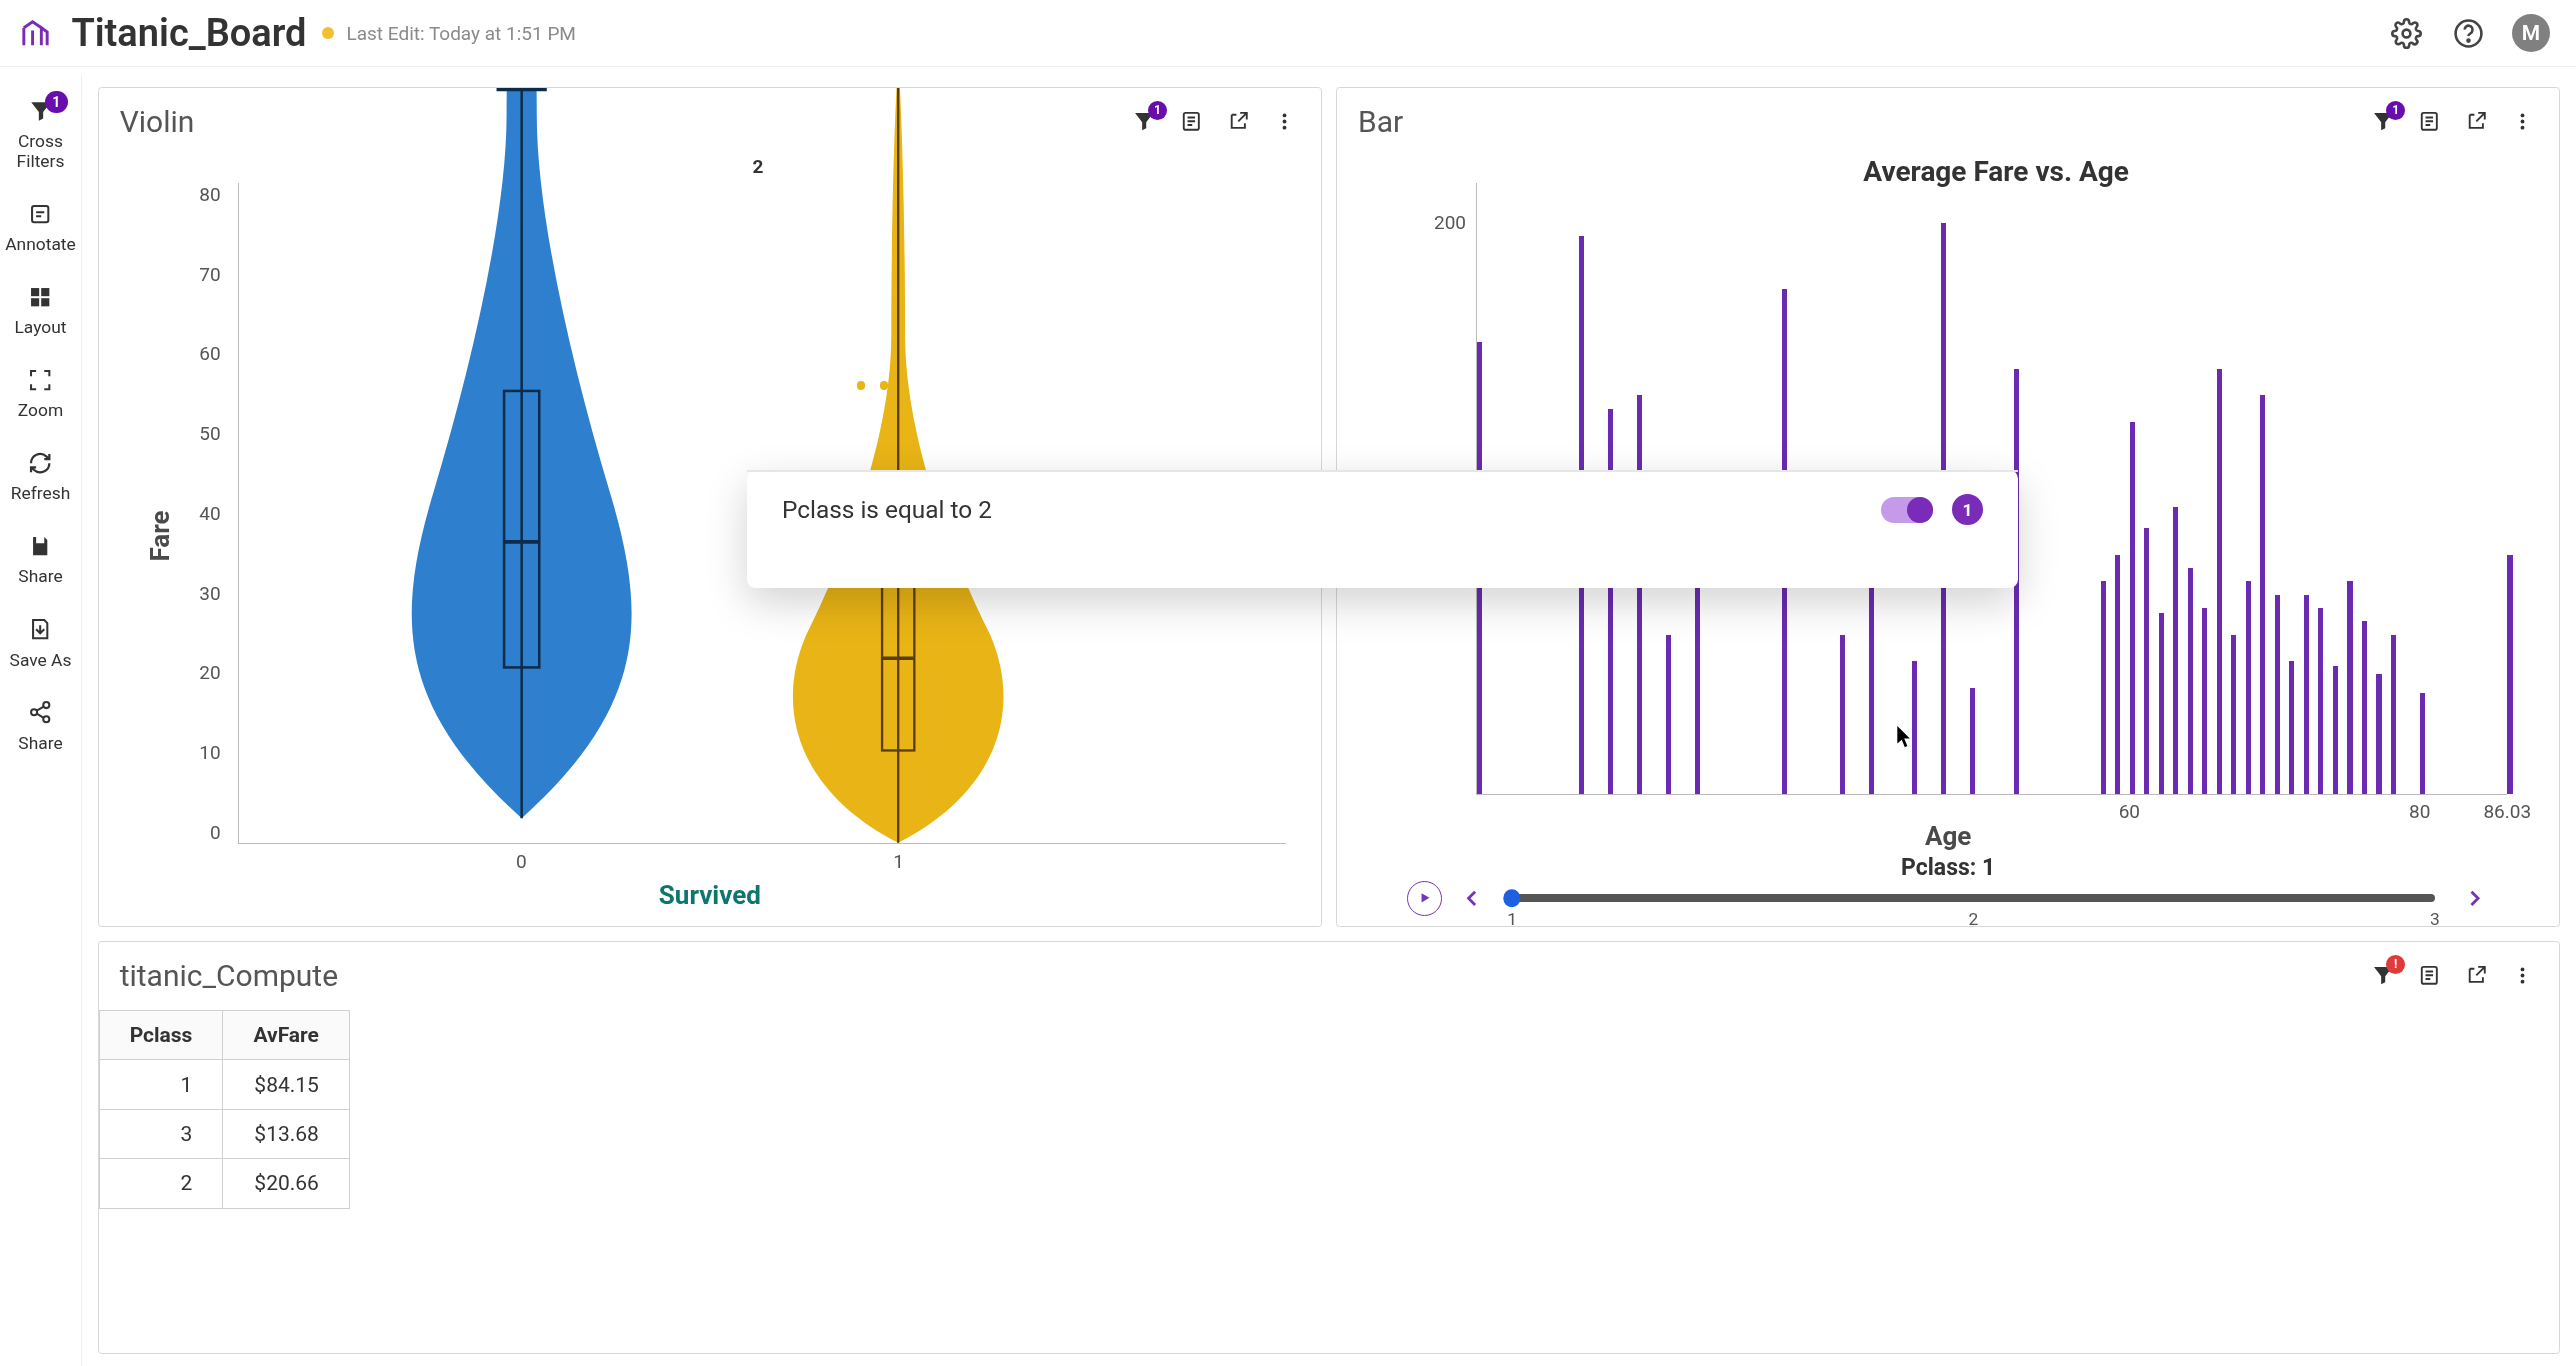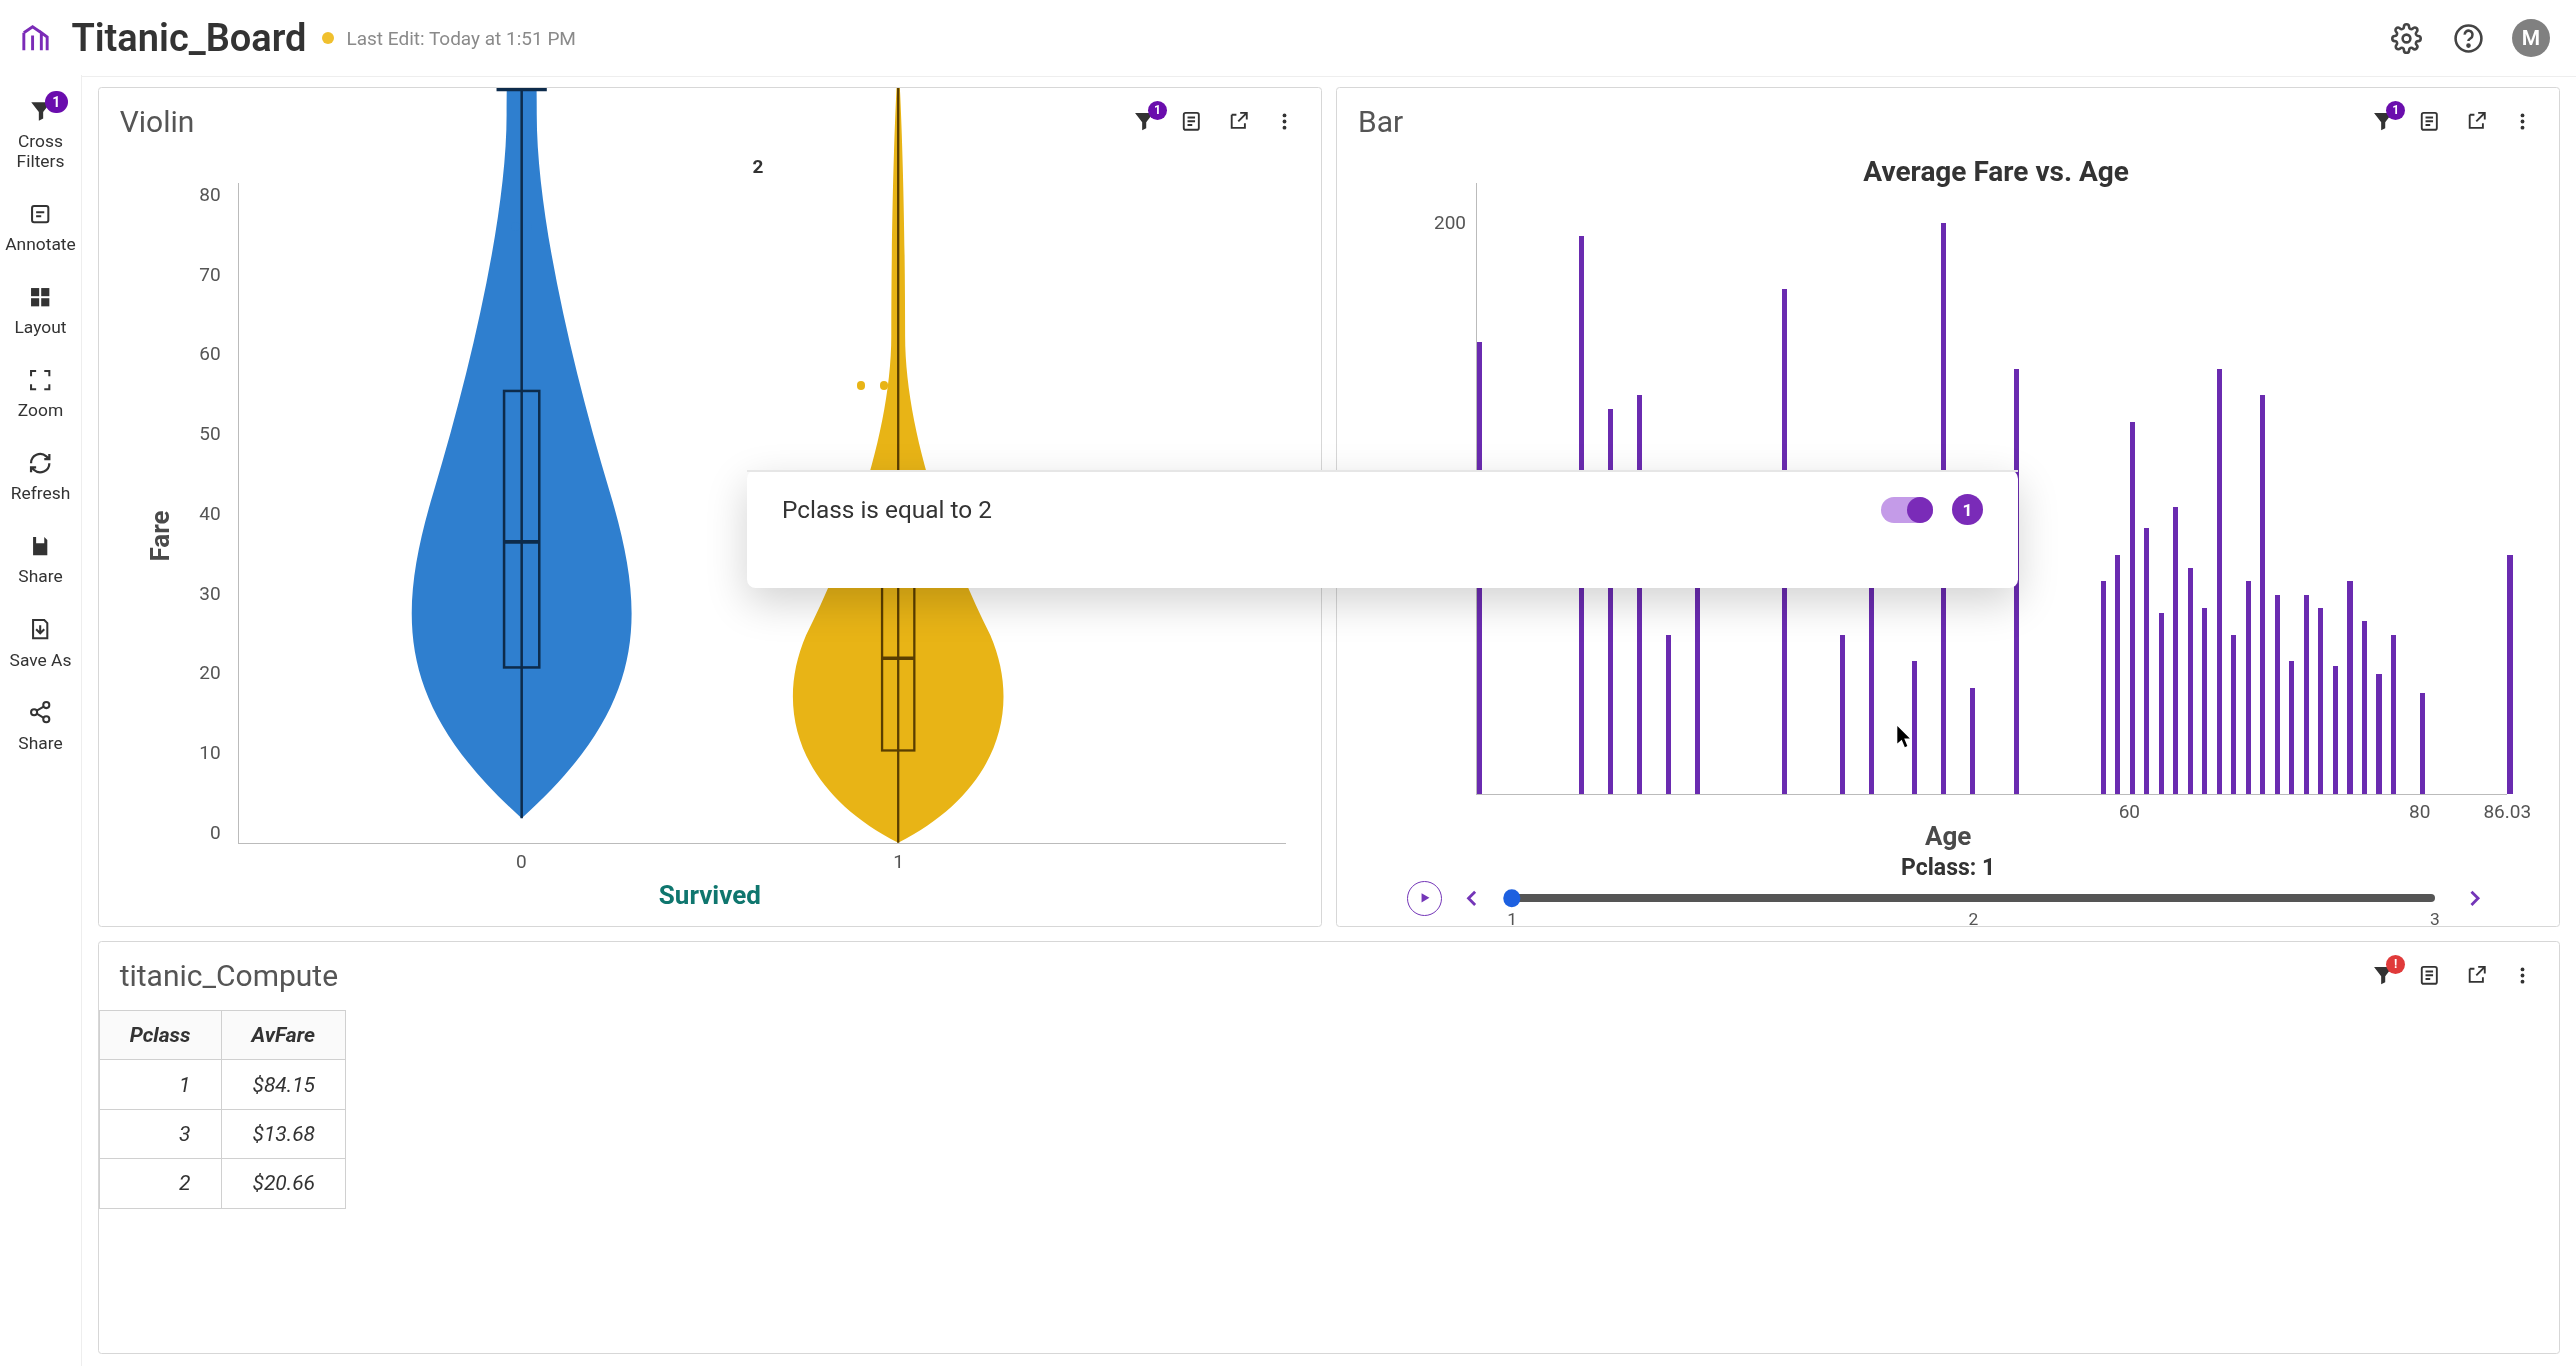--- a/index.html
+++ b/index.html
@@ -1,19 +1,19 @@
 <!DOCTYPE html>
 <html style="font-size:14px"><head>
 <meta charset="utf-8">
 <style>
 * { box-sizing: border-box; margin: 0; padding: 0; font-family: -apple-system, BlinkMacSystemFont, "Segoe UI", Roboto, Helvetica, Arial, sans-serif; }
 body { background:#fff; color:#222; width:2576px; height:1366px; position:relative; }
 
 
-.topbar { display:flex; align-items:center; height:77px; padding:0 26px 0 15.7px; border-bottom:0.9px solid #eee; }
+.topbar { display:flex; align-items:center; height:67px; padding:0 26px 0 15.7px; border-bottom:0.9px solid #eee; }
 .logo { width:40px; height:40px; margin-right:15.7px; color:#7b2bb7; display:flex; align-items:center; justify-content:center; }
 .board-name { font-size:38px; font-weight:600; color:#333; }
 .edit-dot { width:12.2px; height:12.2px; border-radius:50%; background:#f0c02e; margin:0 12.2px 0 15.7px; display:inline-block; }
 .last-edit { font-size:19px; color:#8a8a8a; }
 .top-actions { margin-left:auto; display:flex; align-items:center; gap:24.4px; }
 .icon-btn { width:38px; height:38px; display:flex; align-items:center; justify-content:center; color:#444; cursor:pointer; border-radius:5.2px; }
 .avatar { width:38px; height:38px; border-radius:50%; background:#808080; color:#fff; display:flex; align-items:center; justify-content:center; font-size:21px; font-weight:600; }
 
 
 .sidebar { position:absolute; left:0; top:75px; bottom:0; width:82px; background:#fff; border-right:0.9px solid #eee; display:flex; flex-direction:column; align-items:center; padding-top:8.7px; }
@@ -411,21 +411,21 @@
         </div>
         <div class="tool">
           <svg viewBox="0 0 24 24" width="21" height="21" fill="#333">
               <circle cx="12" cy="5" r="2.2"></circle>
               <circle cx="12" cy="12" r="2.2"></circle>
               <circle cx="12" cy="19" r="2.2"></circle>
             </svg>
         </div>
       </div>
     </div>
-    <div style="padding:0 0 0 0;font-style:italic;">
+    <div style="padding:0 0 0 0;">
       <table class="tbl">
         <thead>
             <tr id="tbl-head">
               <th>Pclass</th>
               <th>AvFare</th>
             </tr>
           </thead>
         <tbody id="tbl-body">
             <tr>
               <td>1</td>

